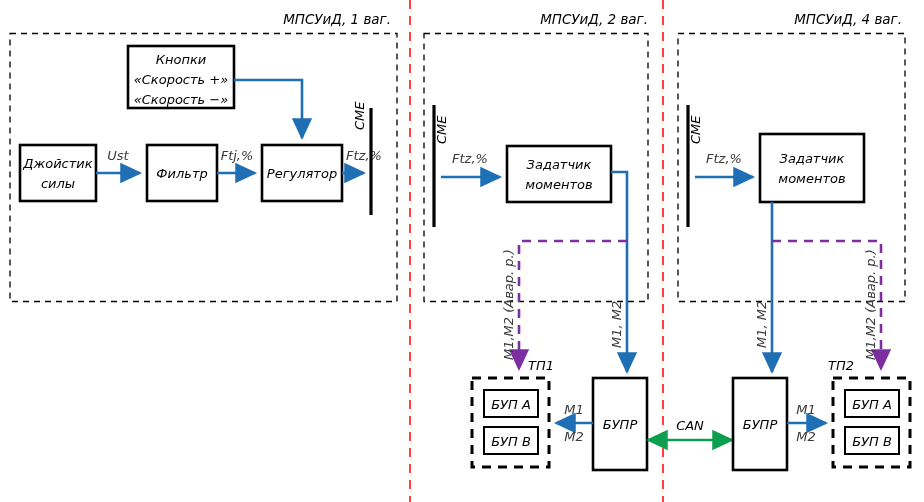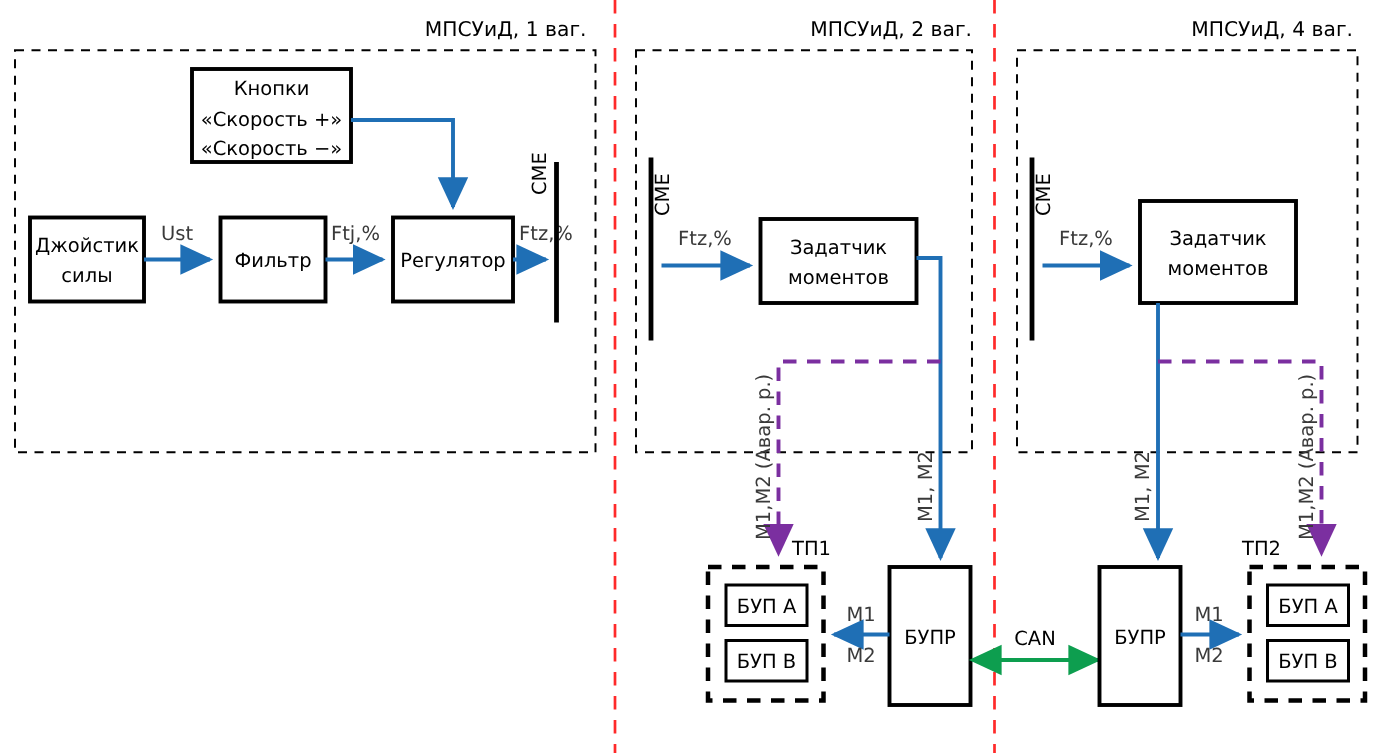--- a/index.html
+++ b/index.html
@@ -1,18 +1,18 @@
 <!DOCTYPE html>
 <html><head>
 <meta charset="utf-8">
 <style>
   html,body{margin:0;padding:0;background:#ffffff;}
   body{width:924px;height:502px;overflow:hidden;
        font-family:"DejaVu Sans","Liberation Sans",sans-serif;}
-  #diagram-root{position:relative;width:924px;height:502px;}
+  #diagram-root{position:relative;width:924px;height:502px;font-style:italic;}
   svg{display:block;}
   .blk{fill:#ffffff;stroke:#000000;stroke-width:2.6;}
   .blk-thin{fill:#ffffff;stroke:#000000;stroke-width:2;}
   .panel{fill:none;stroke:#000000;stroke-width:1.3;stroke-dasharray:6 5;}
   .tp-box{fill:none;stroke:#000000;stroke-width:3;stroke-dasharray:9 7;}
   .divider{stroke:#ff2a2a;stroke-width:1.8;stroke-dasharray:9 7;fill:none;}
   .smebar{stroke:#000000;stroke-width:3.2;fill:none;}
   .wire{stroke:#1f6fb5;stroke-width:2.6;fill:none;}
   .wire-purple{stroke:#7b2fa0;stroke-width:2.6;fill:none;stroke-dasharray:9 7;}
   .wire-green{stroke:#0d9e4f;stroke-width:2.6;fill:none;}

